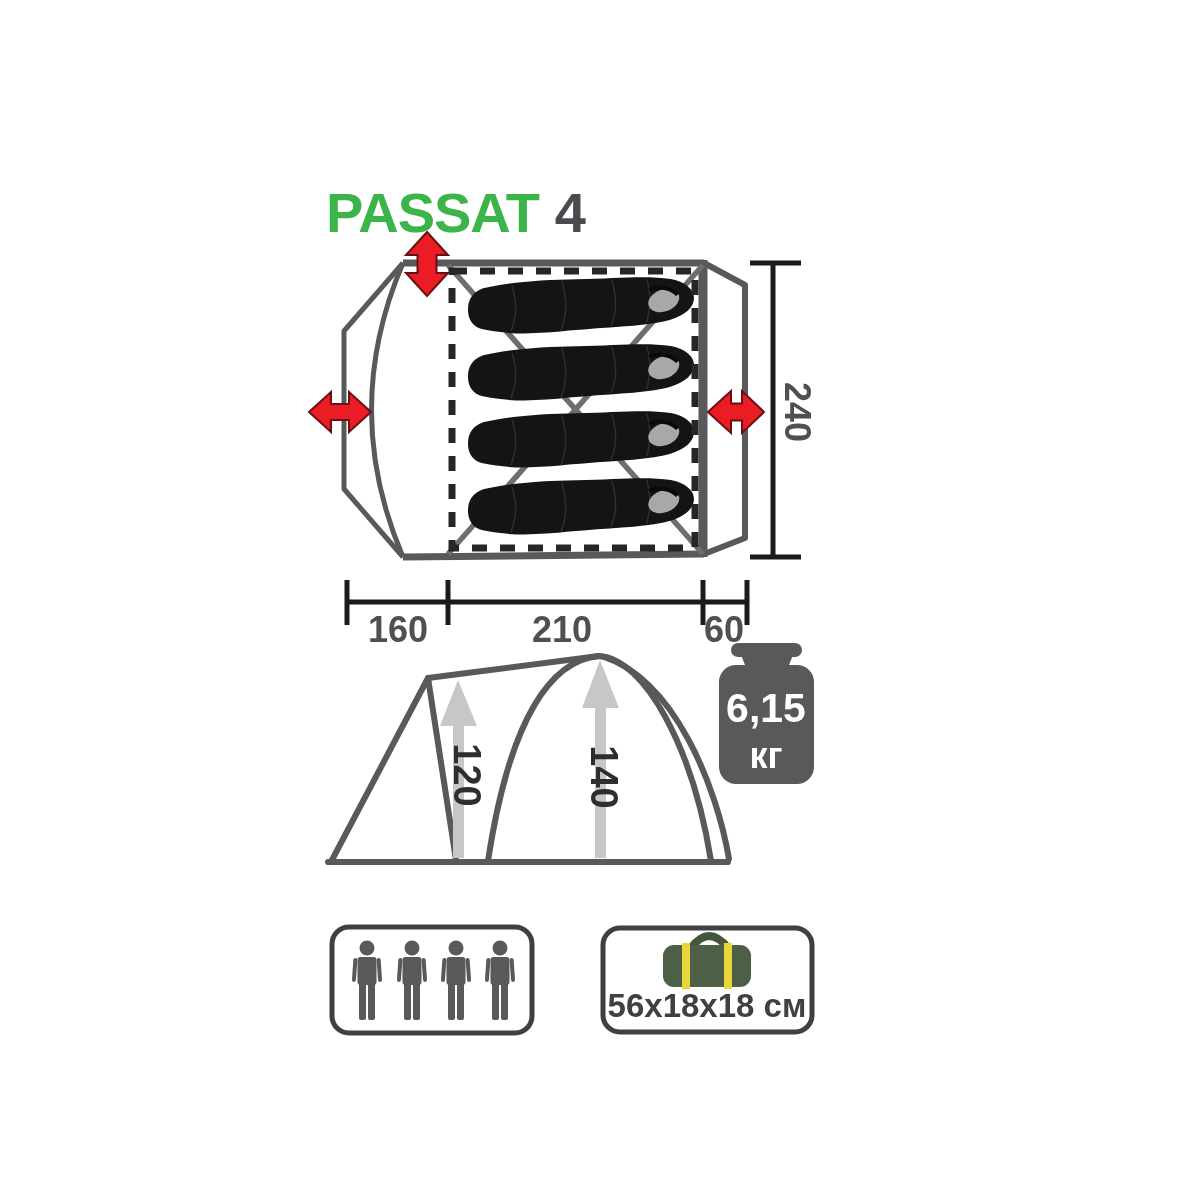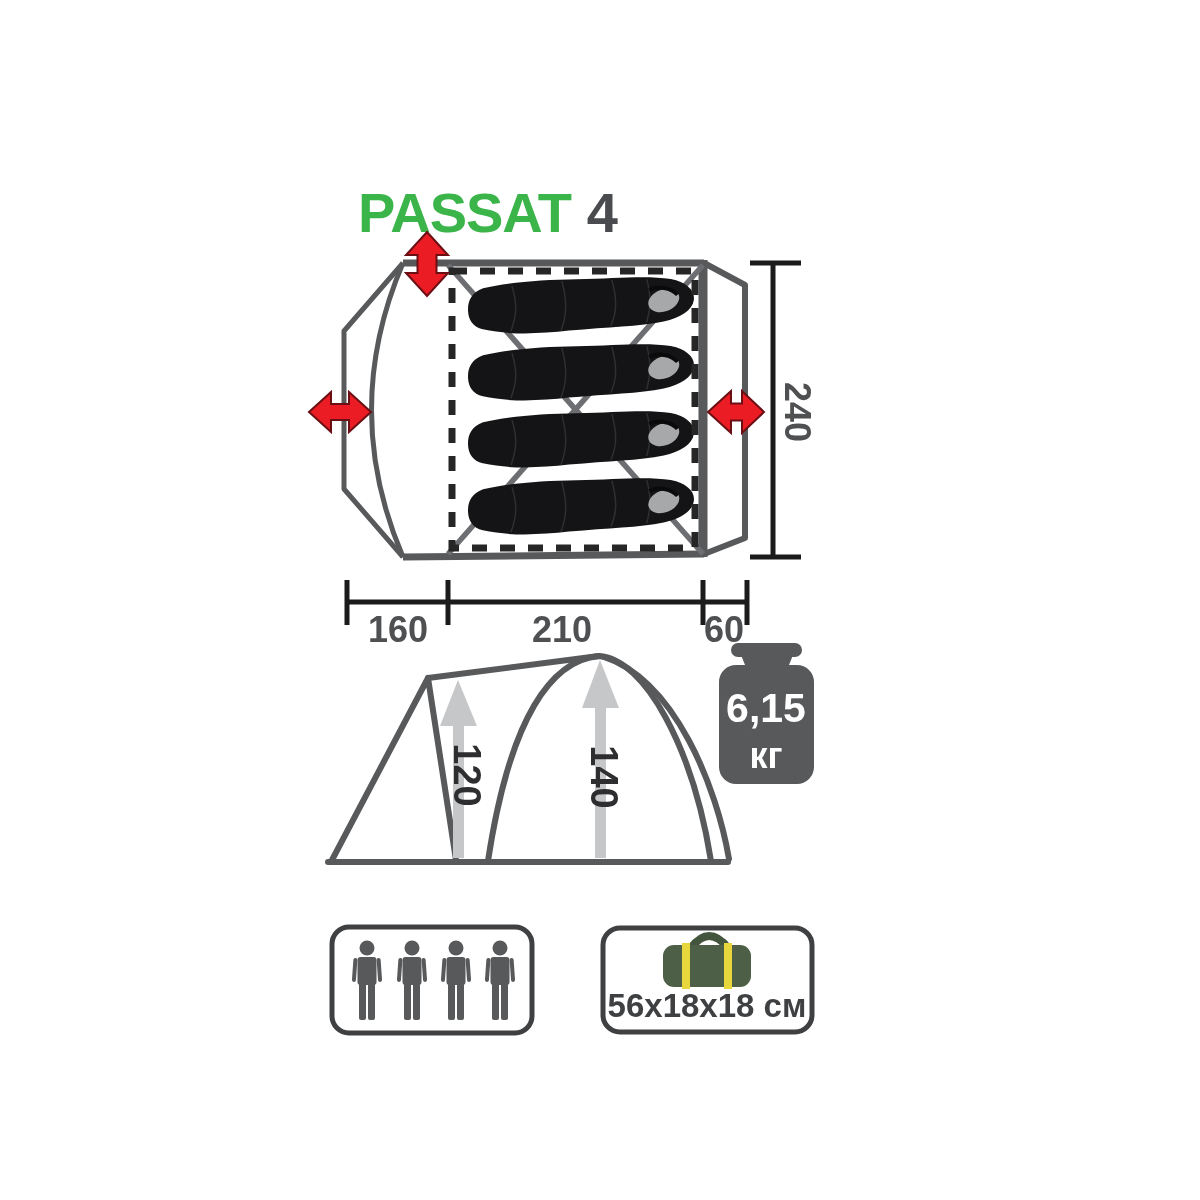--- a/index.html
+++ b/index.html
@@ -1,20 +1,20 @@
 <!DOCTYPE html>
 <html><head>
 <meta charset="utf-8">
 <style>
   html,body{margin:0;padding:0;background:#fff;}
   .canvas{position:relative;width:1200px;height:1200px;background:#ffffff;overflow:hidden;
           font-family:"Liberation Sans",sans-serif;}
   .title{position:absolute;left:326px;top:180px;font-size:56px;font-weight:bold;
          letter-spacing:-1px;white-space:nowrap;}
-  .title .brand{color:#3bb54a;margin-left:32px;}
+  .title .brand{color:#3bb54a;}
   .title .num{color:#4a4b4e;margin-left:16px;}
   svg{position:absolute;left:0;top:0;}
   text{font-family:"Liberation Sans",sans-serif;font-weight:bold;}
   .dimtxt{fill:#4f5052;font-size:36px;}
   .sidetxt{fill:#2e2e30;font-size:38px;}
   .whitetxt{fill:#ffffff;}
   .packtxt{fill:#3f4042;font-size:33px;}
 </style>
 </head>
 <body>

